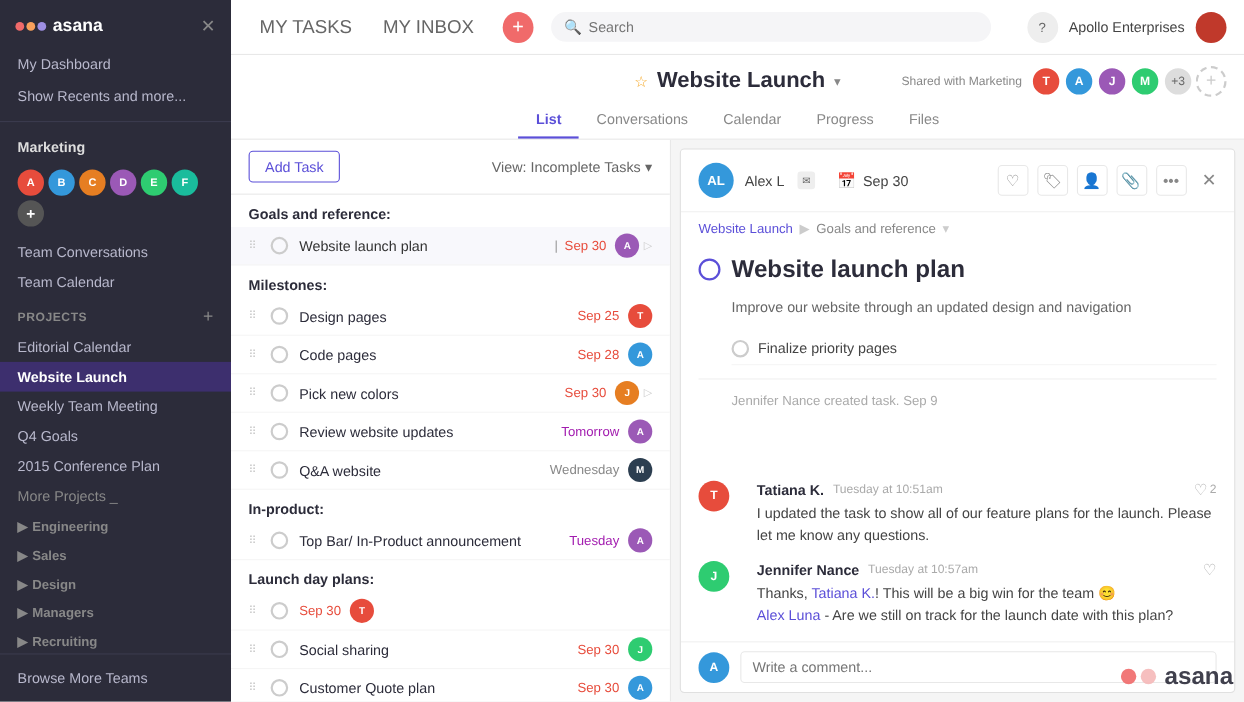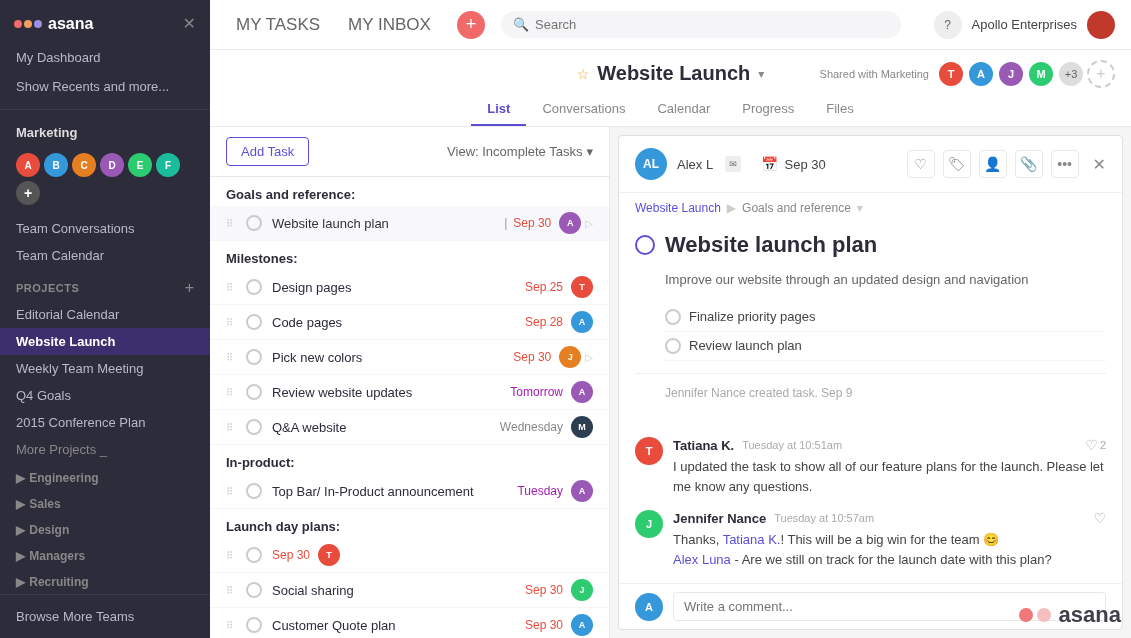--- a/index.html
+++ b/index.html
@@ -332,21 +332,21 @@
     .detail-divider { height: 1px; background: #f0f0f0; margin: 12px 0; }
     .detail-meta { font-size: 12px; color: #aaa; padding-left: 30px; }
 
     .detail-comments { padding: 0 16px; }
     .comment-row { display: flex; gap: 10px; margin-bottom: 14px; }
     .comment-avatar {
       width: 28px; height: 28px; border-radius: 50%;
       display: flex; align-items: center; justify-content: center;
       font-size: 11px; font-weight: 600; color: white; flex-shrink: 0;
     }
-    .comment-body { flex: 1; }
+    .comment-body { flex: 1; margin-left: 15px; }
     .comment-header { display: flex; align-items: center; gap: 8px; margin-bottom: 4px; }
     .comment-author { font-weight: 600; font-size: 13px; color: #2c2c3a; }
     .comment-time { font-size: 11px; color: #aaa; }
     .comment-likes { margin-left: auto; font-size: 11px; color: #aaa; display: flex; align-items: center; gap: 2px; }
     .comment-text { font-size: 13px; color: #444; line-height: 1.5; }
     .comment-text a { color: #5b4fd8; text-decoration: none; }
     .comment-like-btn { background: none; border: none; color: #aaa; cursor: pointer; font-size: 14px; }
 
     .comment-input-row {
       display: flex; align-items: center; gap: 10px;
@@ -628,24 +628,20 @@
           <div class="detail-title-area">
             <div class="detail-check"></div>
             <div class="detail-task-title">Website launch plan</div>
           </div>
           <div class="detail-description">Improve our website through an updated design and navigation</div>
 
           <div class="detail-subtasks">
             <div class="detail-subtask">
               <div class="detail-subtask-check"></div>
               <span class="detail-subtask-name">Finalize priority pages</span>
-            </div>
-            <div class="detail-subtask">
-              <div class="detail-subtask-check"></div>
-              <span class="detail-subtask-name">Review launch plan</span>
             </div>
           </div>
 
           <div class="detail-divider"></div>
           <div class="detail-meta">Jennifer Nance created task.  Sep 9</div>
         </div>
 
         <div class="detail-comments">
           <div class="comment-row">
             <div class="comment-avatar" style="background:#e74c3c;">T</div>

